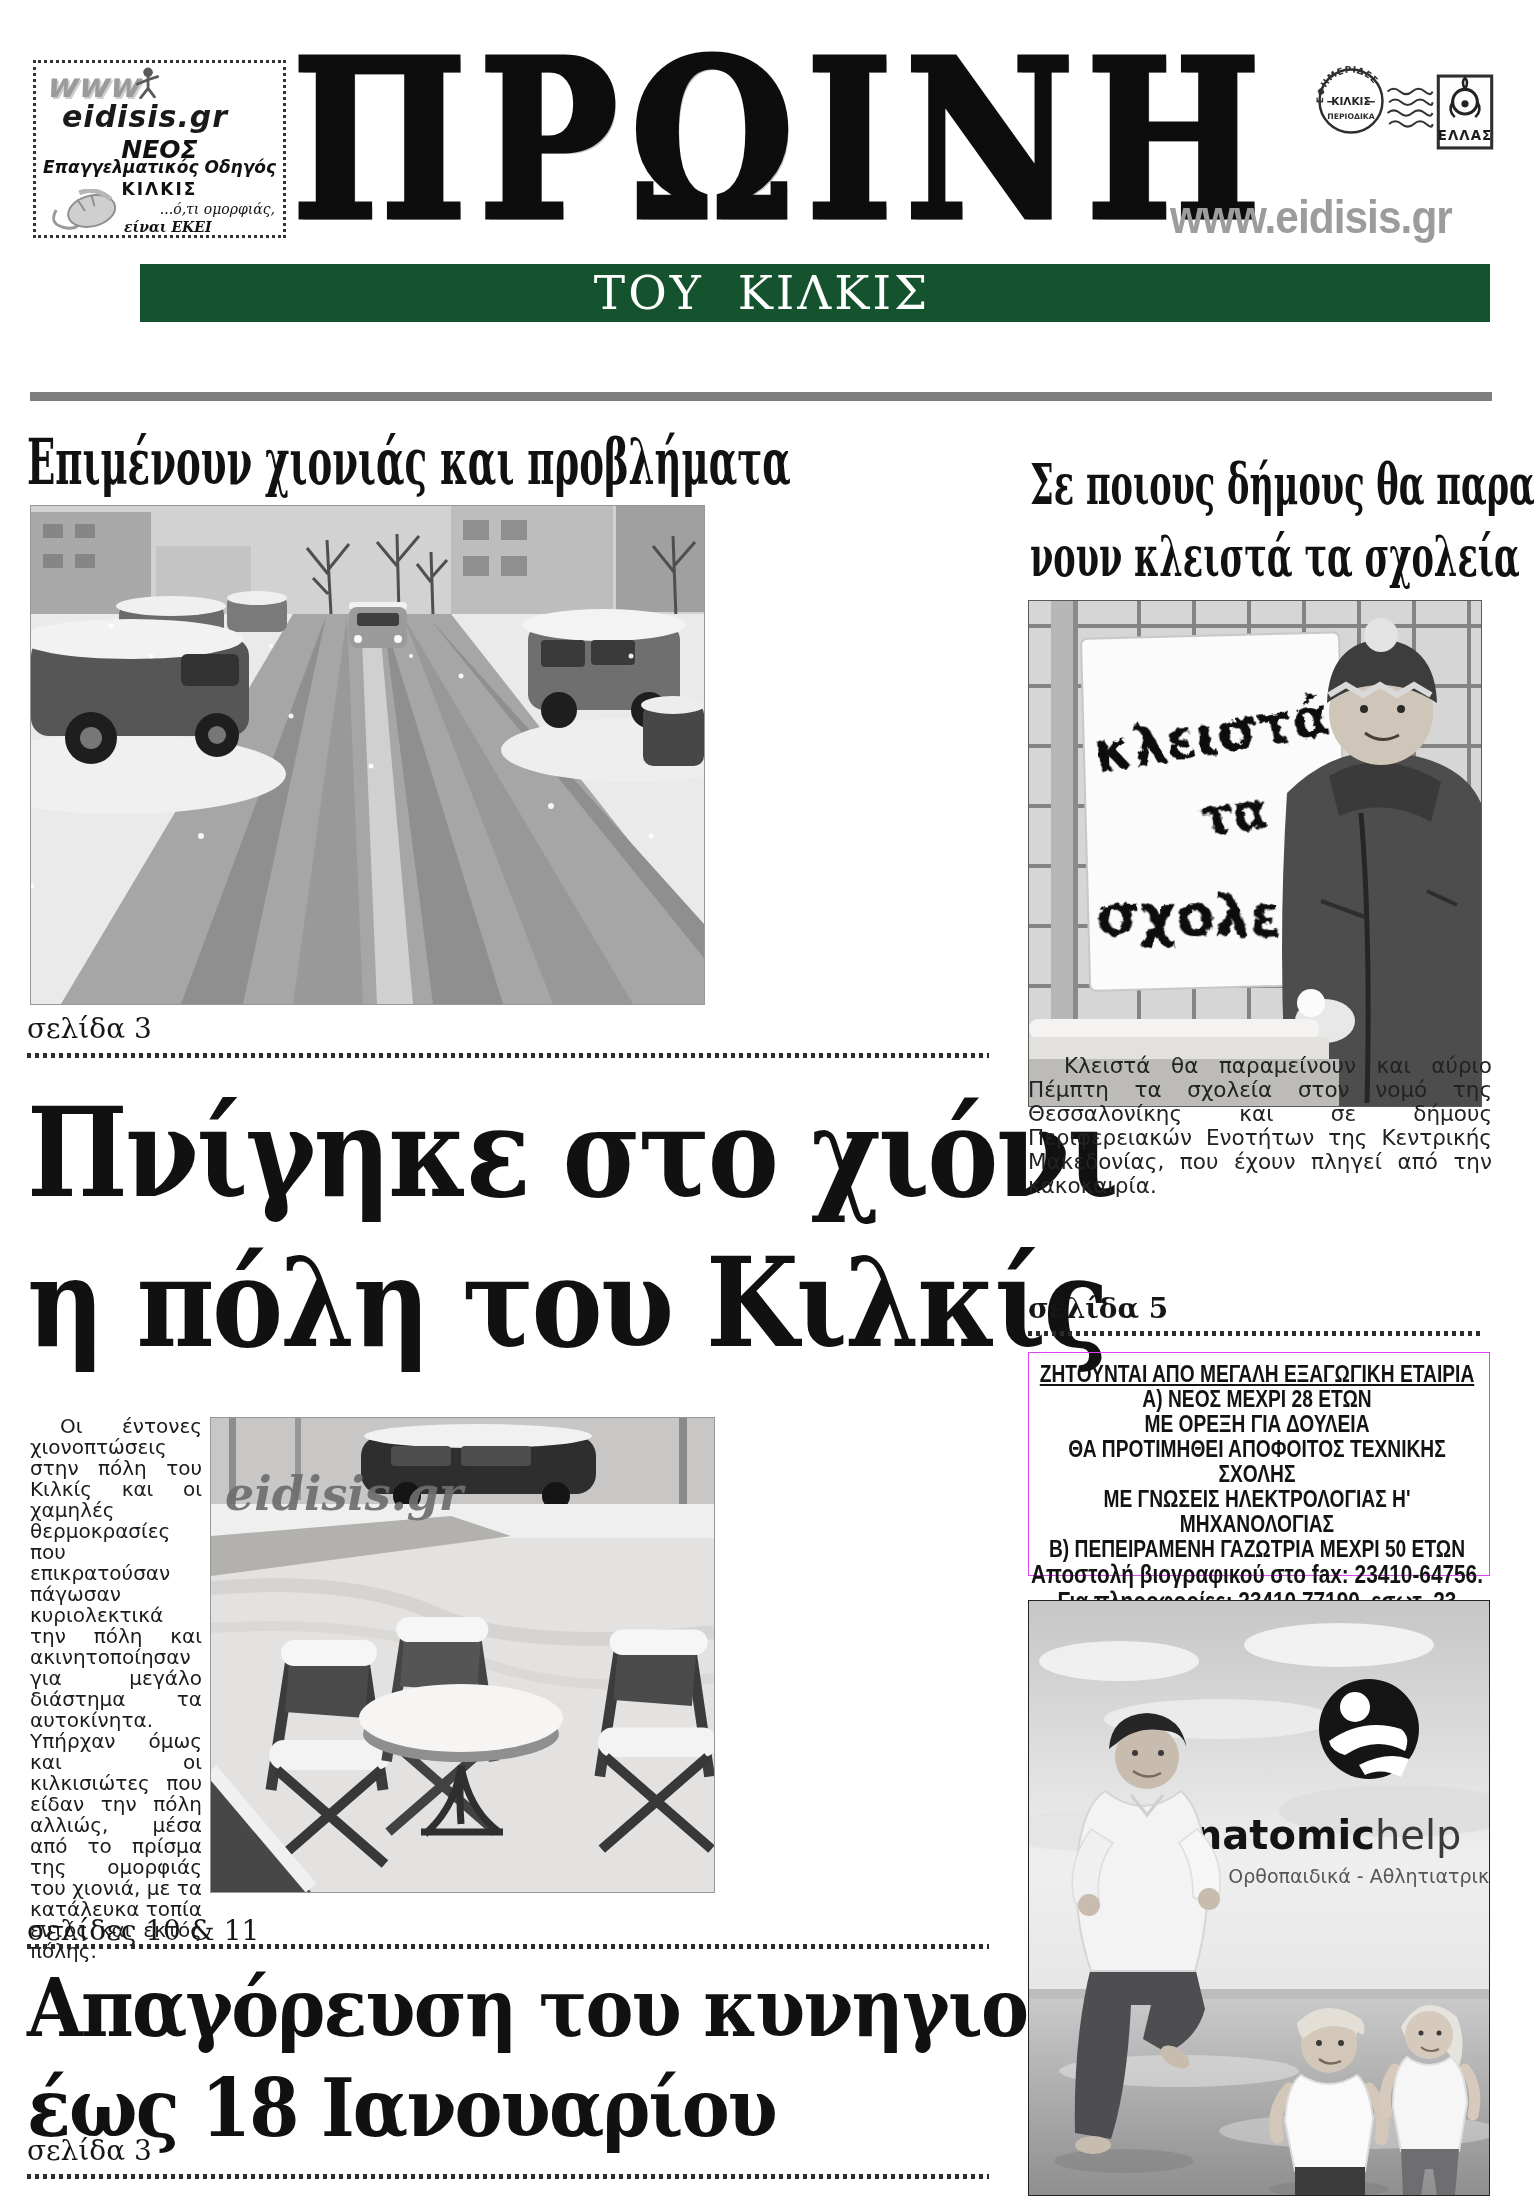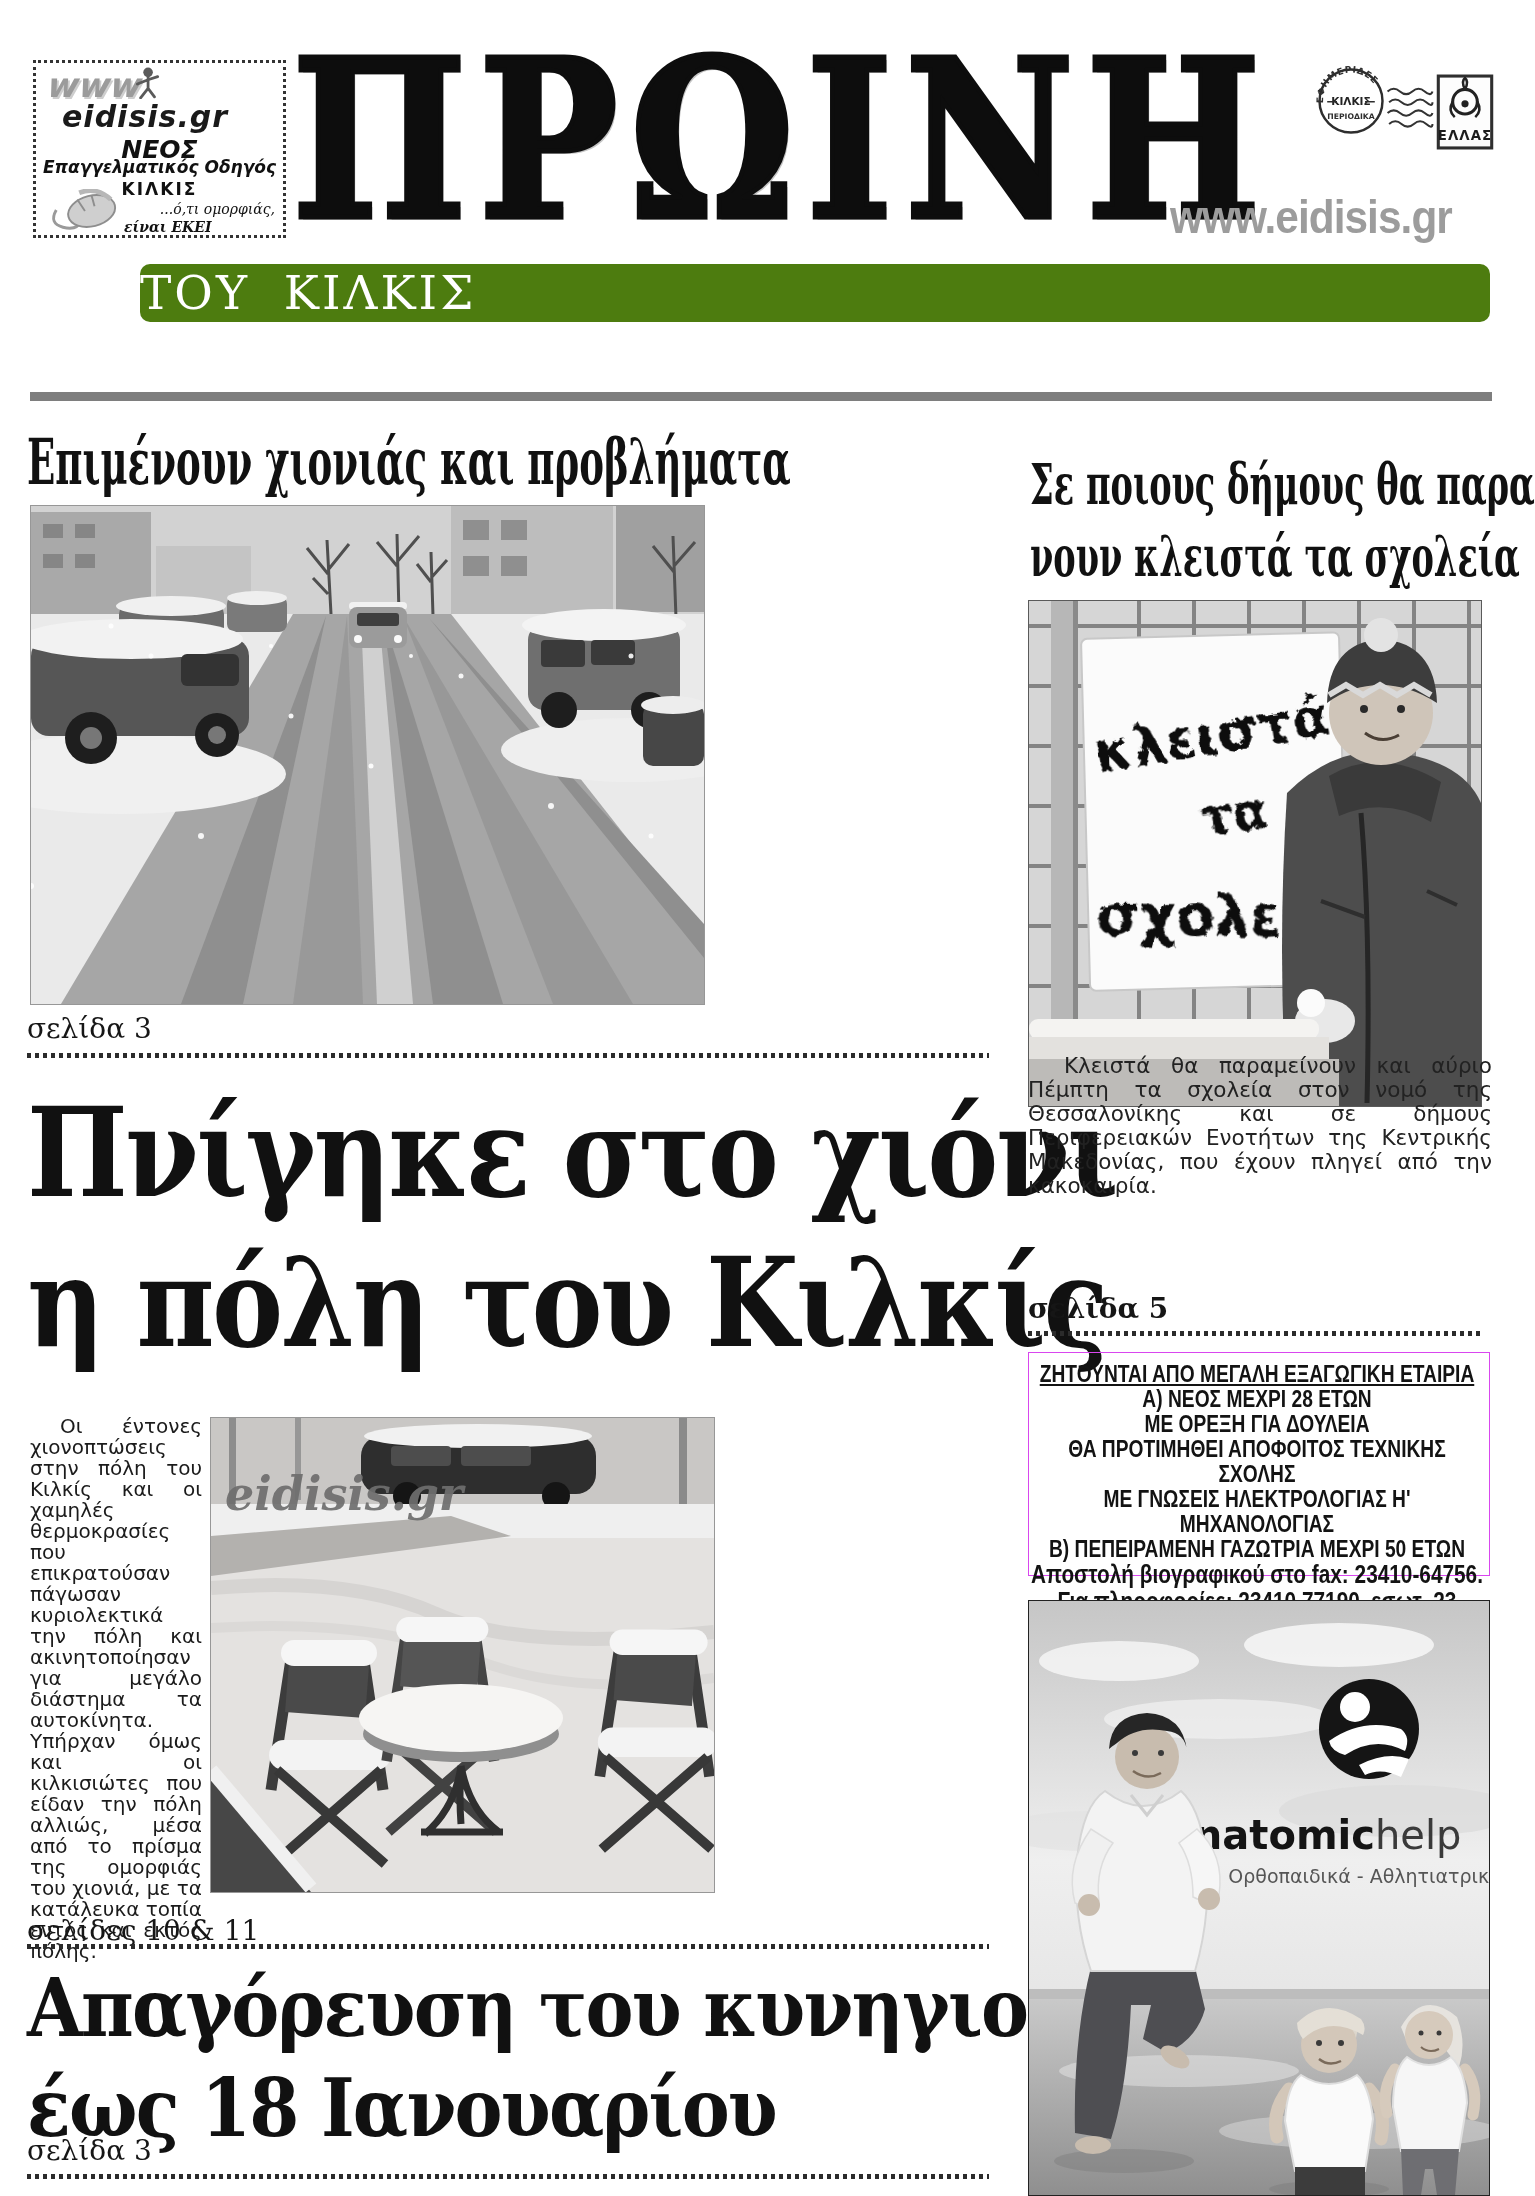--- a/index.html
+++ b/index.html
@@ -19,21 +19,21 @@
   .promo-l5{left:88px;top:156px;font-family:"DejaVu Serif",serif;font-style:italic;font-weight:bold;font-size:14px;}
   .promo-mouse{left:12px;top:126px;}
   #masthead{left:292px;top:38px;font-family:"DejaVu Serif",serif;font-weight:bold;font-size:215px;line-height:200px;
             color:#0d0d0d;-webkit-text-stroke:5px #0d0d0d;letter-spacing:14px;white-space:nowrap;
             transform:scaleX(0.86) scaleY(1.02);transform-origin:left top;text-shadow:3px 3px 0 #c6c6c6;}
   #postmark{left:1316px;top:66px;}
   #wavy{left:1386px;top:84px;}
   #stampbox{left:1436px;top:74px;}
   #site-url{left:1170px;top:190px;font-family:"Liberation Sans",sans-serif;font-weight:bold;font-size:46px;
             color:#9c9c9c;letter-spacing:-1px;transform:scaleX(0.92);transform-origin:left top;}
-  #subtitle-bar{left:140px;top:264px;width:1350px;height:58px;background:#4d7c0f;border-radius:10px;}
+  #subtitle-bar{left:140px;top:264px;width:1350px;height:58px;background:#14532d;text-align:center;}
   #subtitle-bar span{display:inline-block;margin-right:106px;font-family:"DejaVu Serif",serif;font-size:47px;
             line-height:58px;color:#fff;letter-spacing:3px;word-spacing:16px;font-weight:normal;}
   #dateline{left:30px;top:332px;width:1462px;text-align:center;font-family:"Liberation Sans",sans-serif;
             font-size:30px;color:#1c1c1c;}
   #dateline .sup{vertical-align:9px;font-size:19px;}
   #dateline .price{font-weight:bold;}
   #gray-rule{left:30px;top:392px;width:1462px;height:9px;background:#7e7e7e;}
   
   .dotrule{height:5px;background:repeating-linear-gradient(90deg,#2b2b2b 0 4px,transparent 4px 8px);}
   .pageref{font-family:"DejaVu Serif",serif;font-size:28px;color:#161616;}

